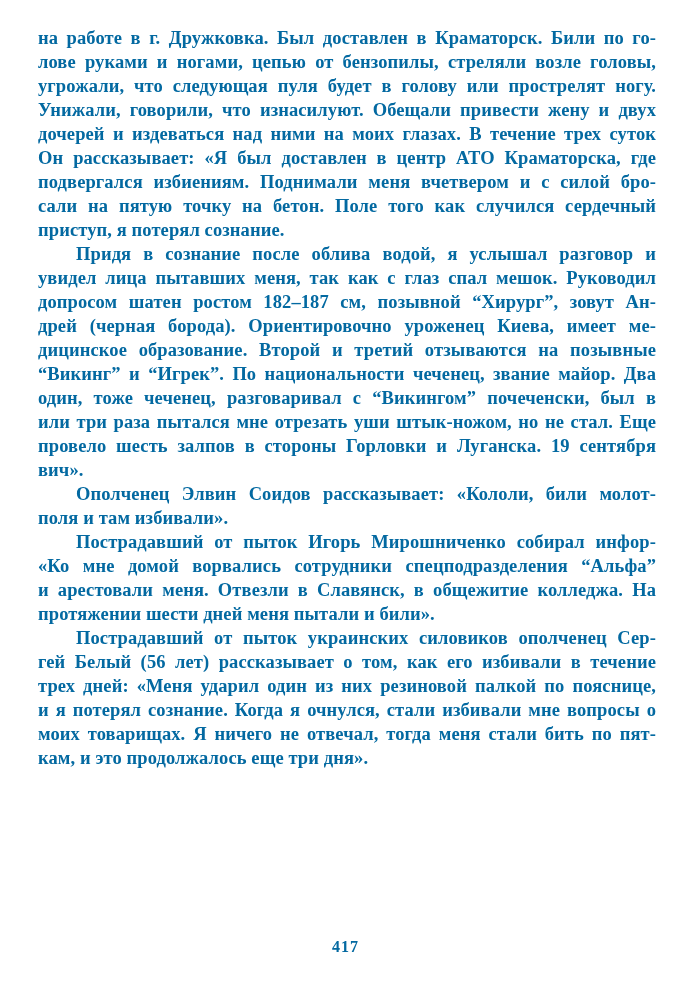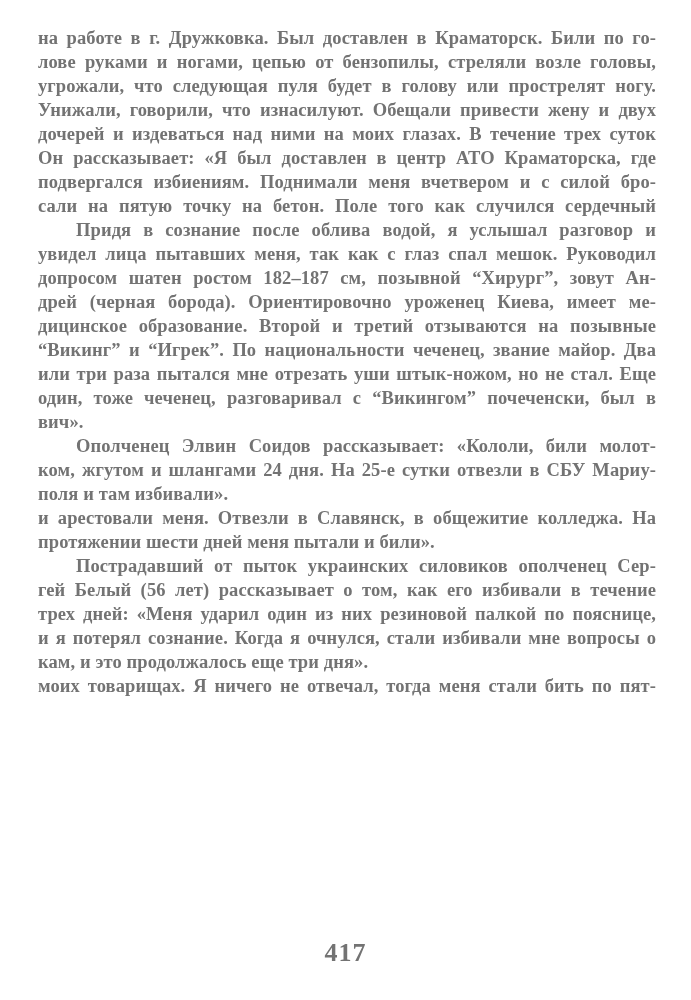--- a/index.html
+++ b/index.html
@@ -6,21 +6,21 @@
     margin: 0;
     padding: 0;
     background: #e8e8e8;
   }
   .page {
     position: relative;
     width: 691px;
     height: 1000px;
     margin: 0 auto;
     background: #ffffff;
-    color: #737373;
+    color: #0369a1;
     font-family: "Liberation Serif", "DejaVu Serif", serif;
     font-weight: 600;
     overflow: hidden;
     box-sizing: border-box;
   }
   .text-block {
     position: absolute;
     top: 26px;
     left: 38px;
     width: 618px;
@@ -44,21 +44,21 @@
   }
   .line.indent {
     text-indent: 38px;
   }
   .page-number {
     position: absolute;
     left: 0;
     right: 0;
     top: 938px;
     text-align: center;
-    font-size: 26px;
+    font-size: 16px;
     font-weight: 600;
     letter-spacing: 1px;
     font-family: Liberation Serif, serif;
   }
 </style>
 </head>
 <body>
 
 <div class="page">
   <div class="text-block">
@@ -66,44 +66,47 @@
         <div class="line">на работе в г. Дружковка. Был доставлен в Краматорск. Били по го-</div>
         <div class="line">лове руками и ногами, цепью от бензопилы, стреляли возле головы,</div>
         <div class="line">угрожали, что следующая пуля будет в голову или прострелят ногу.</div>
         <div class="line">Унижали, говорили, что изнасилуют. Обещали привести жену и двух</div>
         <div class="line">дочерей и издеваться над ними на моих глазах. В течение трех суток</div>
       </div>
       <div class="para">
         <div class="line">Он рассказывает: «Я был доставлен в центр АТО Краматорска, где</div>
         <div class="line">подвергался избиениям. Поднимали меня вчетвером и с силой бро-</div>
         <div class="line">сали на пятую точку на бетон. Поле того как случился сердечный</div>
+        <div class="line last">приступ, я потерял сознание.</div>
       </div>
       <div class="para">
         <div class="line indent">Придя в сознание после облива водой, я услышал разговор и</div>
         <div class="line">увидел лица пытавших меня, так как с глаз спал мешок. Руководил</div>
         <div class="line">допросом шатен ростом 182–187 см, позывной “Хирург”, зовут Ан-</div>
         <div class="line">дрей (черная борода). Ориентировочно уроженец Киева, имеет ме-</div>
         <div class="line">дицинское образование. Второй и третий отзываются на позывные</div>
         <div class="line">“Викинг” и “Игрек”. По национальности чеченец, звание майор. Два</div>
+        <div class="line">один, тоже чеченец, разговаривал с “Викингом” почеченски, был в</div>
         <div class="line">или три раза пытался мне отрезать уши штык-ножом, но не стал. Еще</div>
-        <div class="line">один, тоже чеченец, разговаривал с “Викингом” почеченски, был в</div>
+        <div class="line">провело шесть залпов в стороны Горловки и Луганска. 19 сентября</div>
         <div class="line last">вич».</div>
       </div>
       <div class="para">
         <div class="line indent">Ополченец Элвин Соидов рассказывает: «Кололи, били молот-</div>
-        <div class="line">ком, жгутом и шлангами 24 дня. На 25-е сутки отвезли в СБУ Мариу-</div>
         <div class="line last">поля и там избивали».</div>
       </div>
       <div class="para">
+        <div class="line indent">Пострадавший от пыток Игорь Мирошниченко собирал инфор-</div>
+        <div class="line">«Ко мне домой ворвались сотрудники спецподразделения “Альфа”</div>
         <div class="line">и арестовали меня. Отвезли в Славянск, в общежитие колледжа. На</div>
         <div class="line last">протяжении шести дней меня пытали и били».</div>
       </div>
       <div class="para">
         <div class="line indent">Пострадавший от пыток украинских силовиков ополченец Сер-</div>
         <div class="line">гей Белый (56 лет) рассказывает о том, как его избивали в течение</div>
         <div class="line">трех дней: «Меня ударил один из них резиновой палкой по пояснице,</div>
         <div class="line">и я потерял сознание. Когда я очнулся, стали избивали мне вопросы о</div>
+        <div class="line">моих товарищах. Я ничего не отвечал, тогда меня стали бить по пят-</div>
         <div class="line last">кам, и это продолжалось еще три дня».</div>
-        <div class="line">моих товарищах. Я ничего не отвечал, тогда меня стали бить по пят-</div>
       </div>
     </div>
   <div class="page-number">417</div>
 </div>
 
 </body></html>

